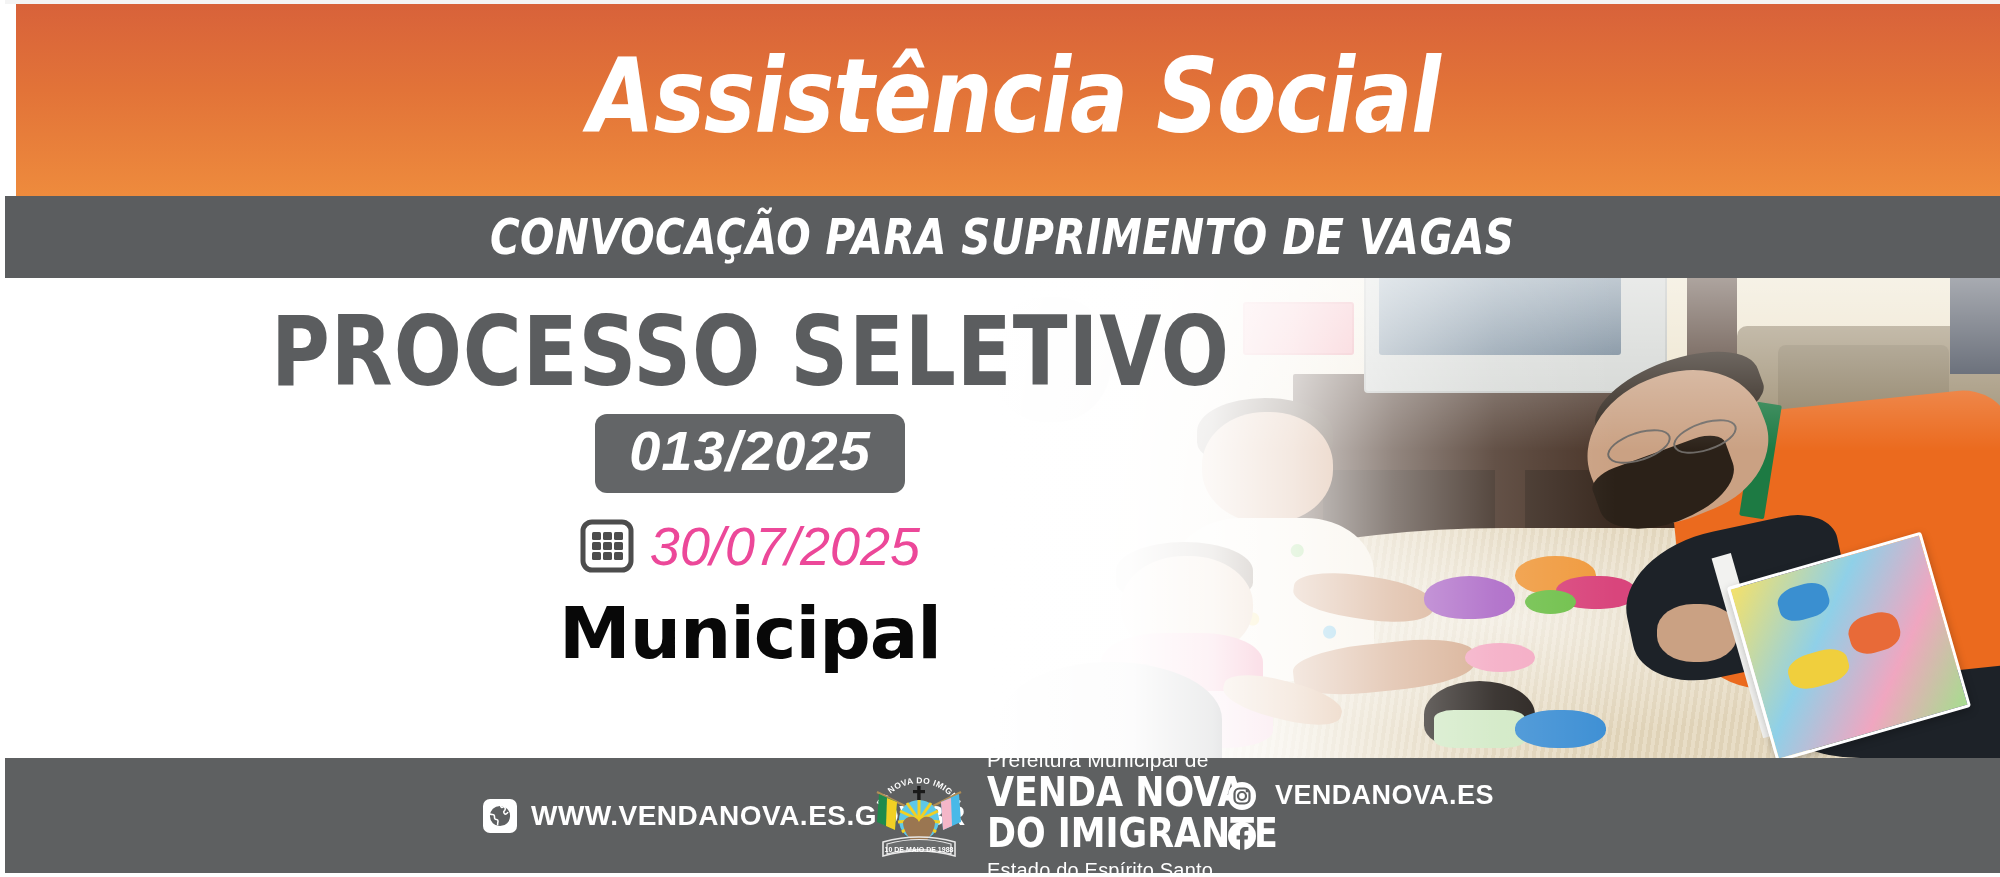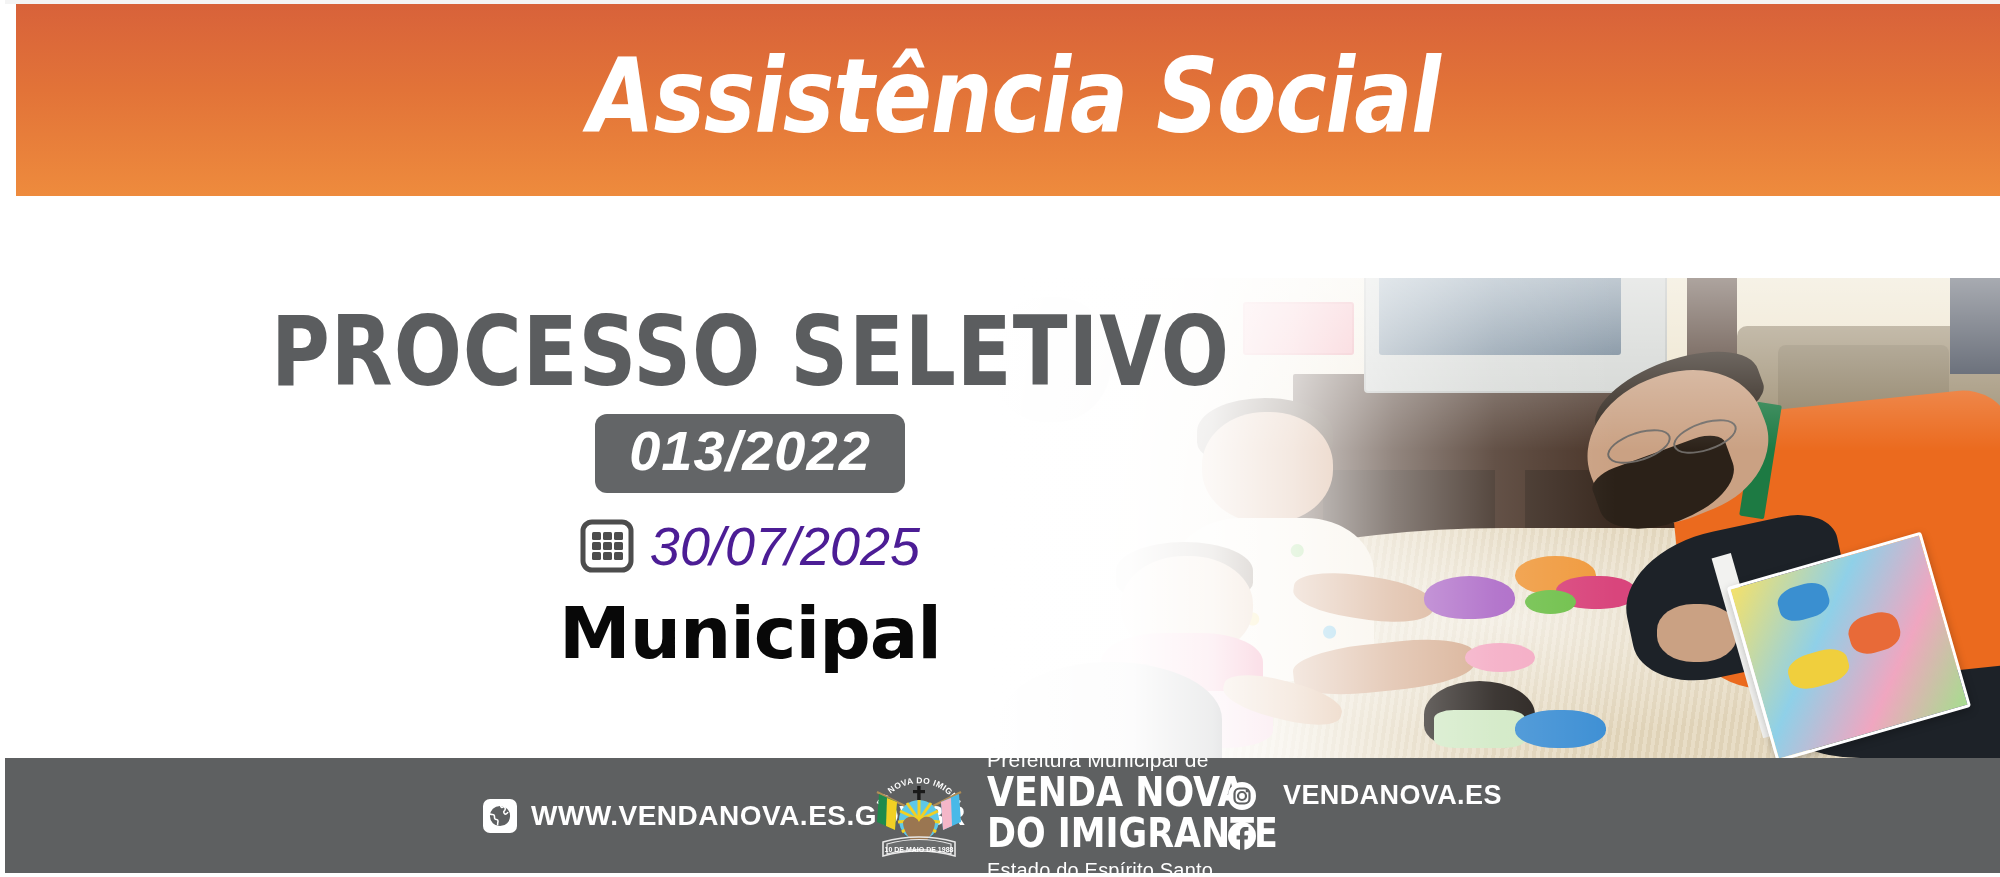--- a/index.html
+++ b/index.html
@@ -235,21 +235,21 @@
   }
 
   .date-row {
     margin-top: 22px;
     display: flex;
     align-items: center;
     gap: 16px;
   }
   .cal-icon { width: 54px; height: 54px; display:block; }
   .date-text {
-    color: #4c1d95;
+    color: #ec4899;
     font-family: "Liberation Sans", sans-serif;
     font-size: 54px;
     font-weight: 500;
     font-style: italic;
     letter-spacing: 0px;
     white-space: nowrap;
   }
 
   .role {
     margin-top: 20px;
@@ -321,40 +321,43 @@
   .logo-l4 {
     color:#ffffff; font-family:"Liberation Sans", sans-serif;
     font-size: 20px; font-weight:400; letter-spacing:.2px; line-height:1.3; padding-top:3px;
   }
 
   .f-social {
     position: absolute;
     left: 1222px;
     display:flex; flex-direction:column; gap:10px;
   }
-  .soc-row { display:flex; align-items:center; gap:26px; }
+  .soc-row { display:flex; align-items:center; gap:18px; }
   .soc-ico { width:30px; height:30px; display:block; flex:none; }
   .soc-text {
     color:#ffffff; font-family:"Liberation Sans", sans-serif;
     font-size: 27px; font-weight:600; letter-spacing:.4px; white-space:nowrap;
   }
 
   .edge-top { position:absolute; left:0; top:0; width:2000px; height:4px; background:#f4f4f4; }
   .edge-left{ position:absolute; left:0; top:0; width:5px; height:877px; background:#ffffff; }
   .edge-bot { position:absolute; left:0; bottom:0; width:2000px; height:4px; background:#ffffff; }
 </style>
 </head>
 <body>
 
 <div id="poster">
 
   <div class="banner-orange">
     <div class="title">Assistência Social</div>
   </div>
 
+  <div class="band-gray">
+    <div class="subtitle">CONVOCAÇÃO  PARA SUPRIMENTO DE VAGAS</div>
+  </div>
 
   <div class="body-area">
 
     <div class="photo">
       <div class="scene">
         <div class="w-wall"></div>
         <div class="w-wallR"></div>
         <div class="w-floor"></div>
         <div class="w-tile1"></div>
         <div class="w-tile2"></div>
@@ -411,21 +414,21 @@
         <div class="p3-head"></div>
         <div class="p3-hair"></div>
       </div>
       <div class="photo-fade-top"></div>
       <div class="photo-fade"></div>
     </div>
 
     <div class="center-stack">
       <div class="headline">PROCESSO SELETIVO</div>
 
-      <div class="badge">013/2022</div>
+      <div class="badge">013/2025</div>
 
       <div class="date-row">
         <span>
           <svg class="cal-icon" viewBox="0 0 54 54" xmlns="http://www.w3.org/2000/svg" aria-hidden="true">
             <rect x="3" y="3" width="48" height="48" rx="9" ry="9" fill="none" stroke="#4d4d4d" stroke-width="5"></rect>
             <g fill="#4d4d4d">
               <rect x="12" y="13" width="9" height="8" rx="1.5"></rect>
               <rect x="23" y="13" width="9" height="8" rx="1.5"></rect>
               <rect x="34" y="13" width="9" height="8" rx="1.5"></rect>
               <rect x="12" y="23" width="9" height="8" rx="1.5"></rect>

